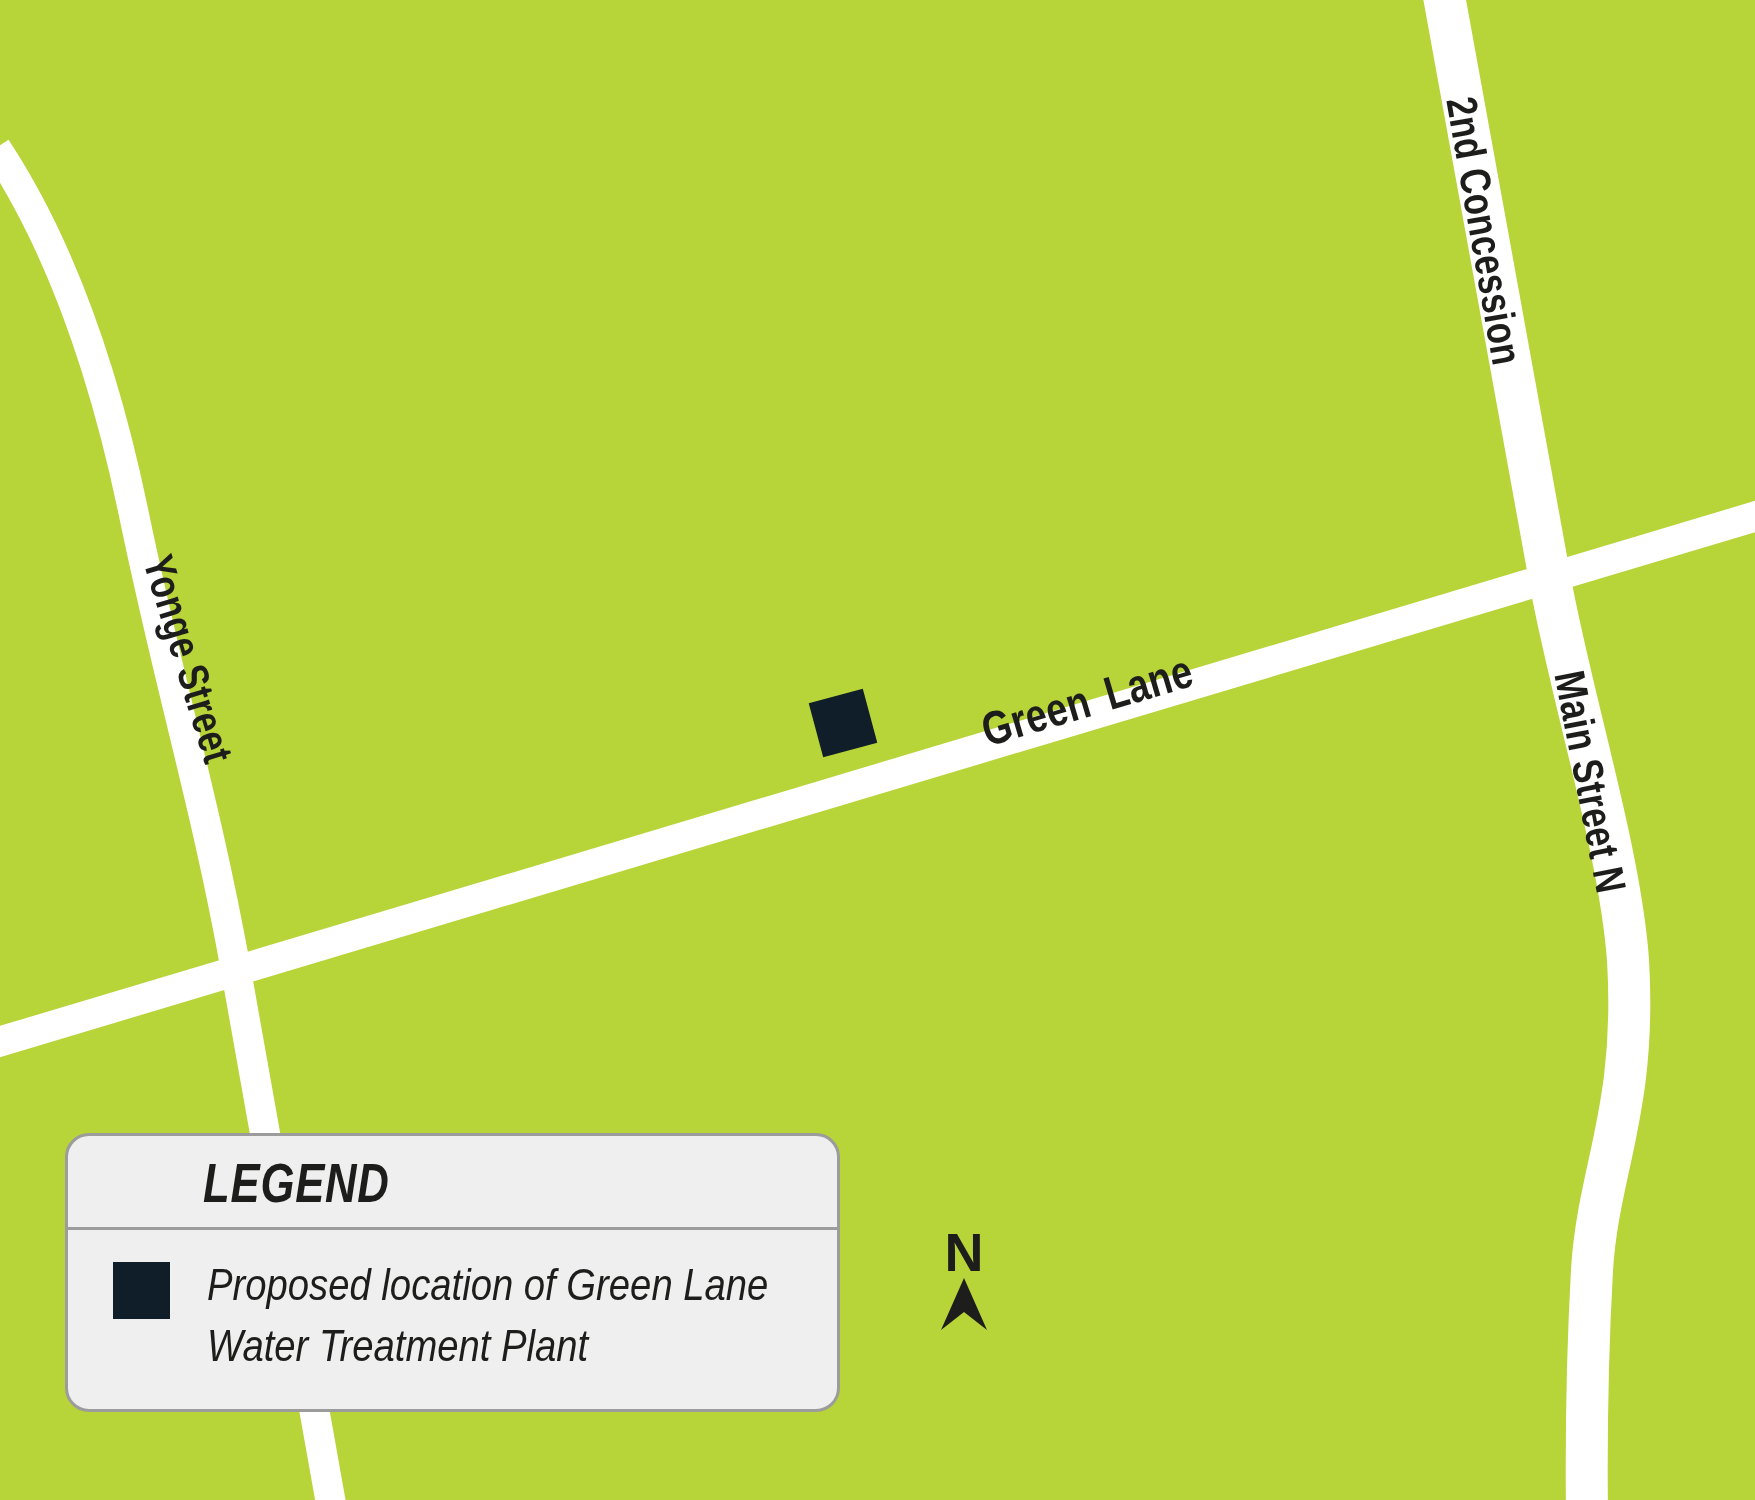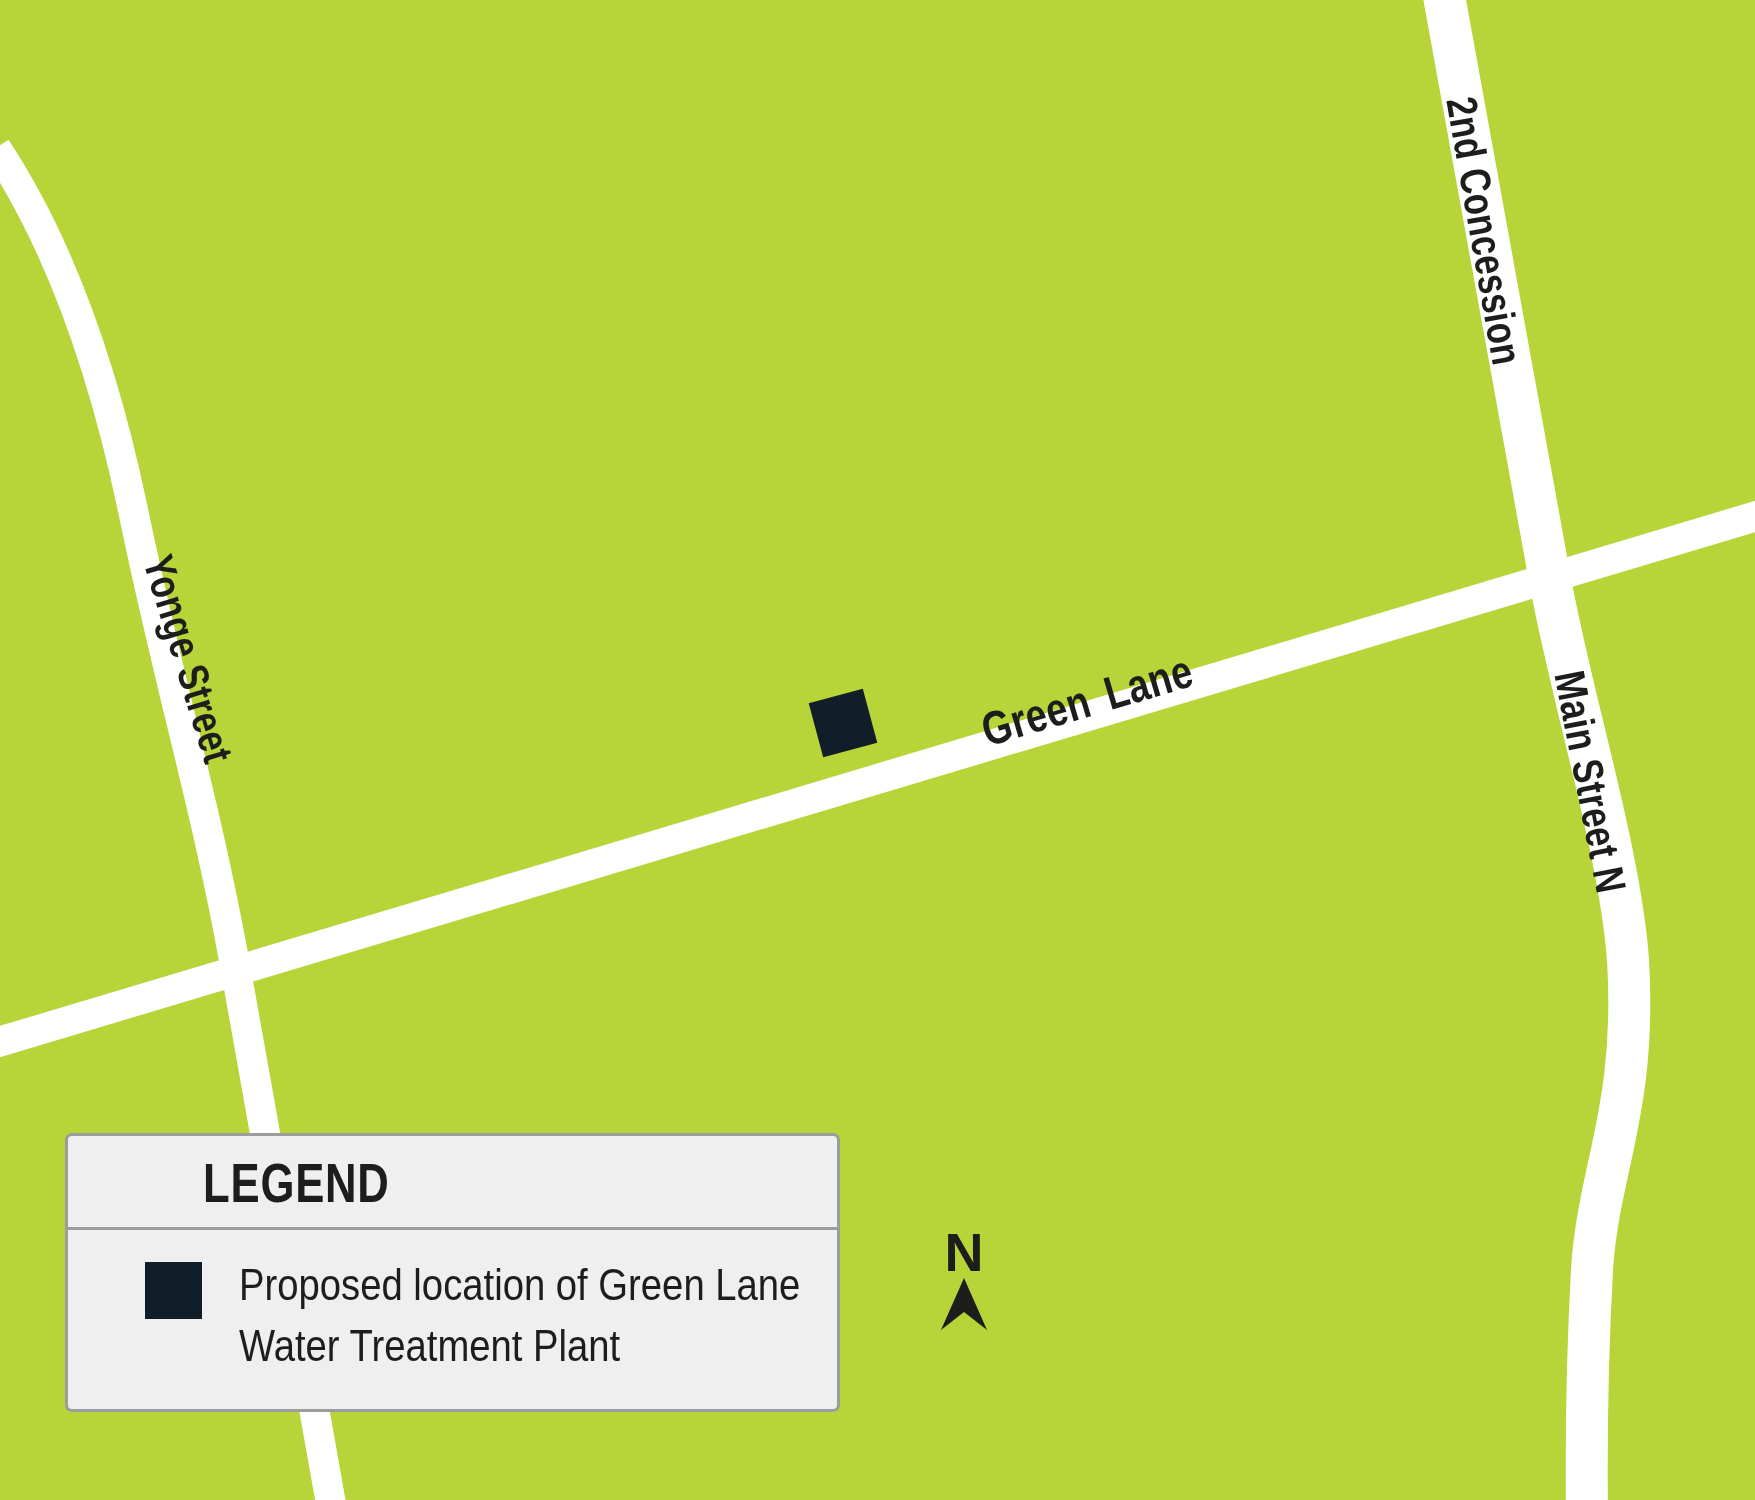--- a/index.html
+++ b/index.html
@@ -69,40 +69,41 @@
     letter-spacing: 0;
   }
   .compass-arrow { display: block; margin: 2px auto 0 auto; }
   .legend {
     position: absolute;
     left: 65px; top: 1133px;
     width: 775px; height: 279px;
     box-sizing: border-box;
     background: #efefef;
     border: 3px solid #9c9c9c;
-    border-radius: 7px;
+    border-radius: 24px;
     z-index: 3;
+    font-style: italic;
   }
   .legend-header {
     position: relative;
     height: 91px;
     border-bottom: 3px solid #9c9c9c;
   }
   .legend-title {
     position: absolute;
     left: 135px; top: 50%;
     transform: translateY(-50%) scaleX(0.78);
     transform-origin: left center;
     font-size: 56px;
     font-weight: 700;
     letter-spacing: 1px;
     color: #1d1d1b;
     white-space: nowrap;
   }
-  .legend-body { position: relative; height: 182px; margin-left: 32px; }
+  .legend-body { position: relative; height: 182px; }
   .legend-swatch {
     position: absolute;
     left: 45px; top: 32px;
     width: 57px; height: 57px;
     background: #101e29;
   }
   .legend-text {
     position: absolute;
     left: 139px; top: 24px;
     font-size: 45px;

